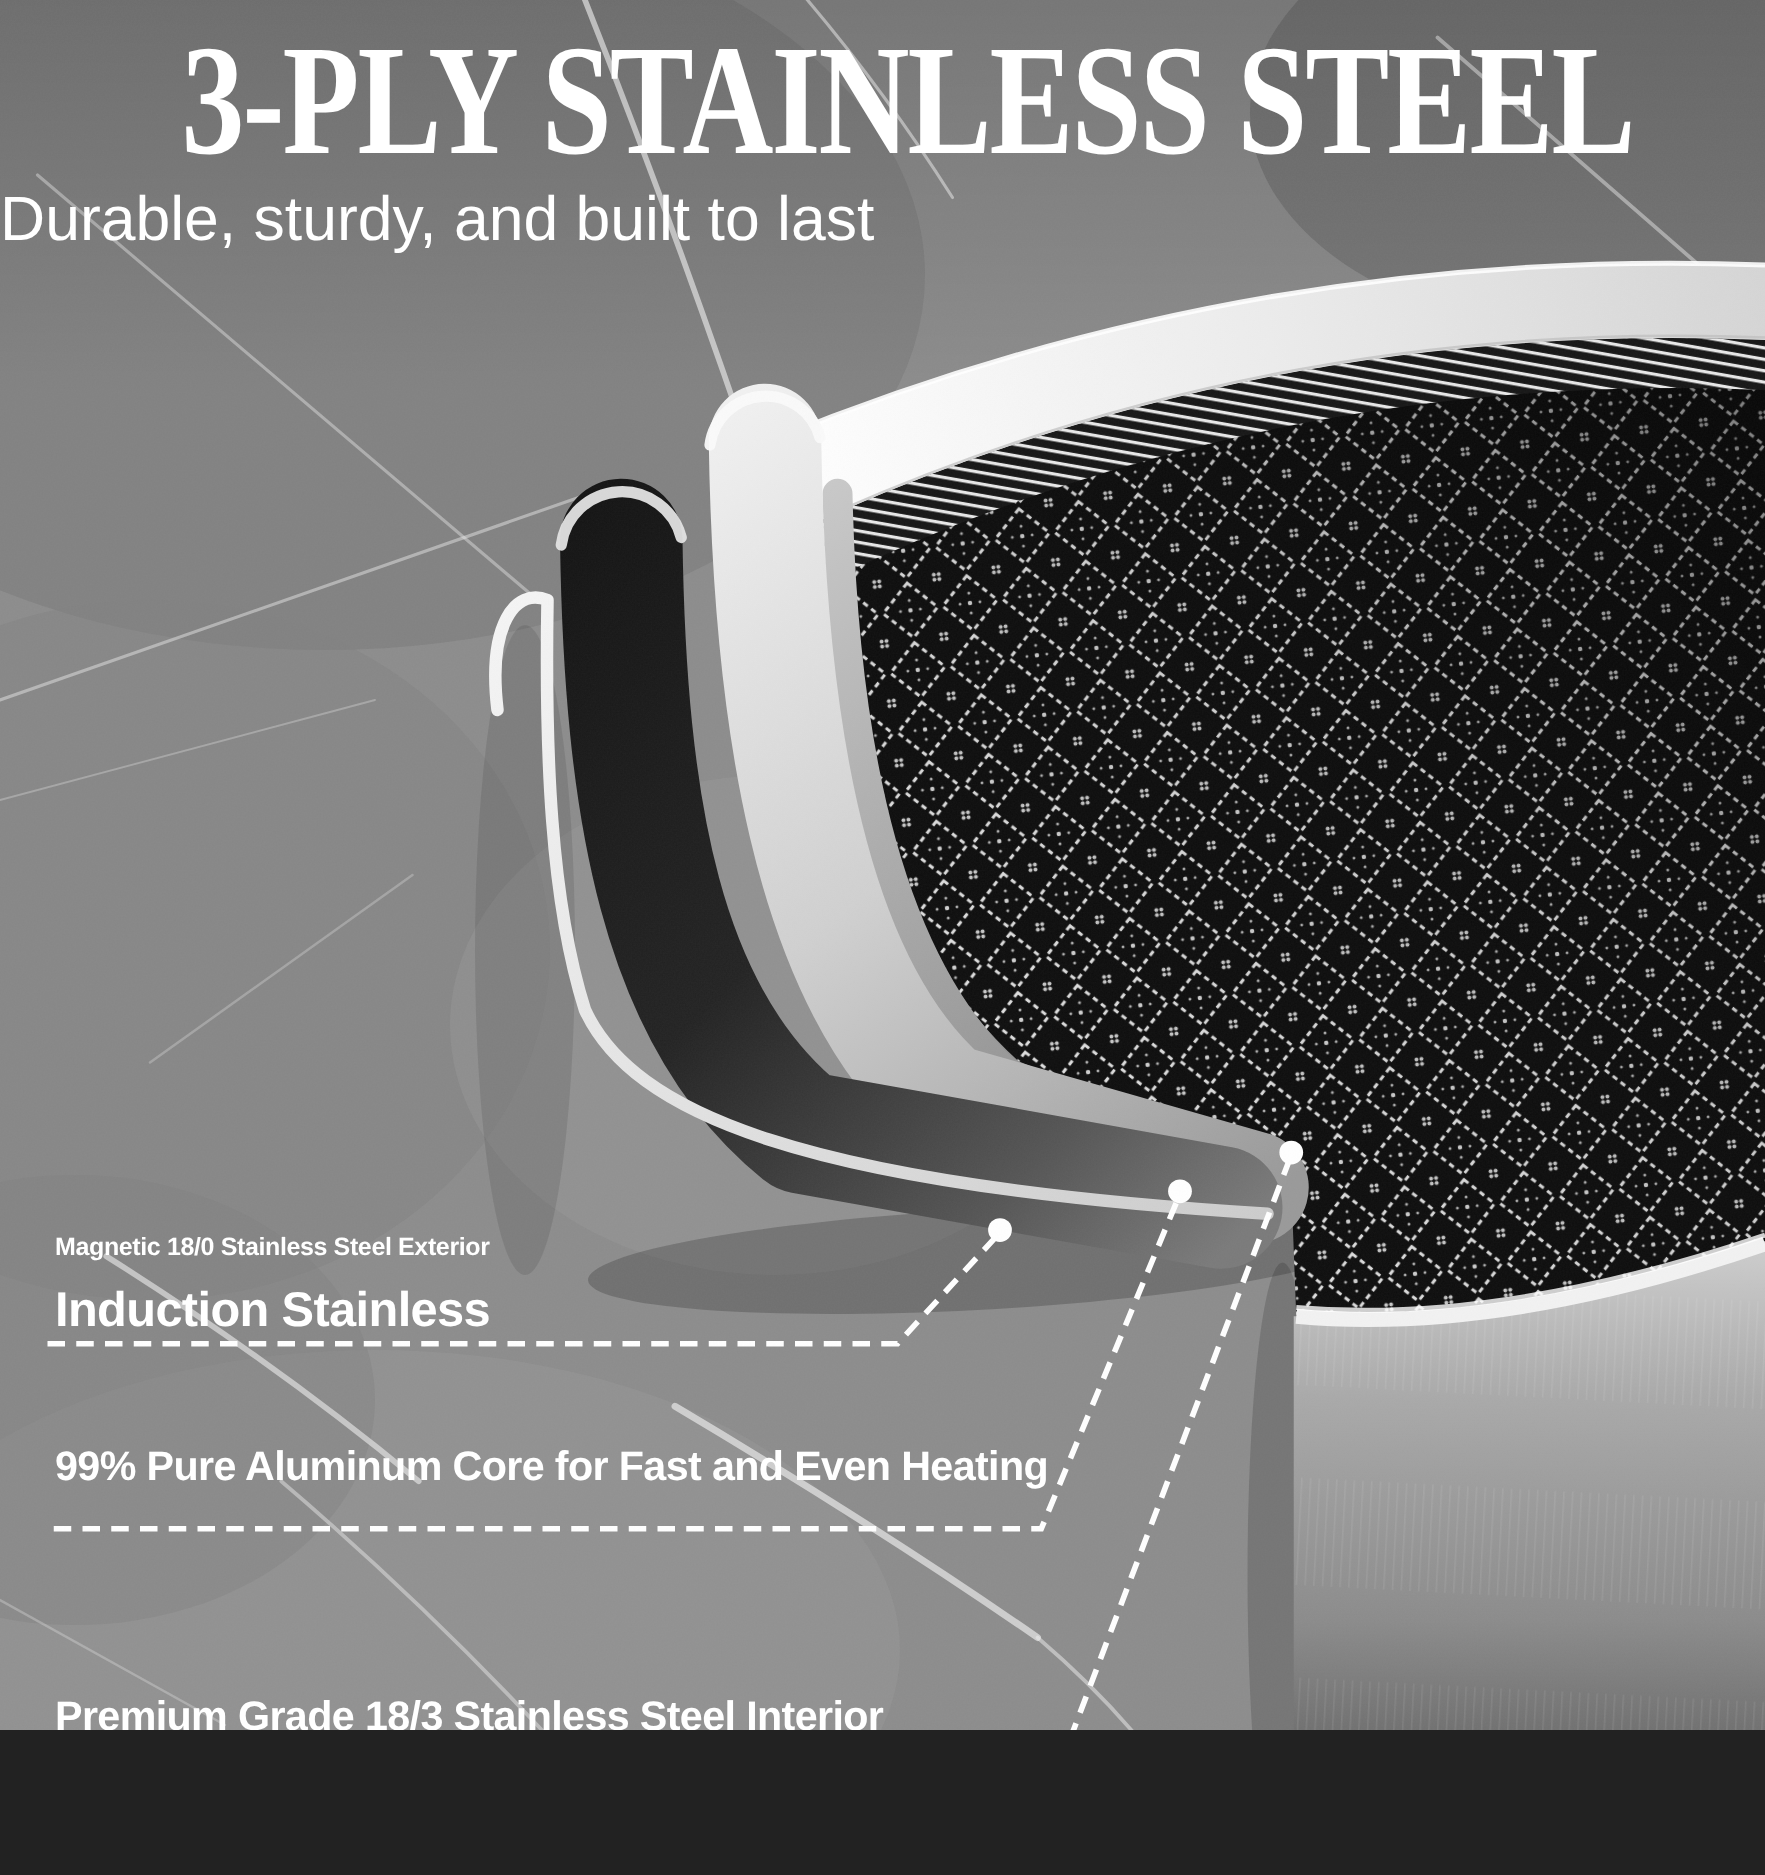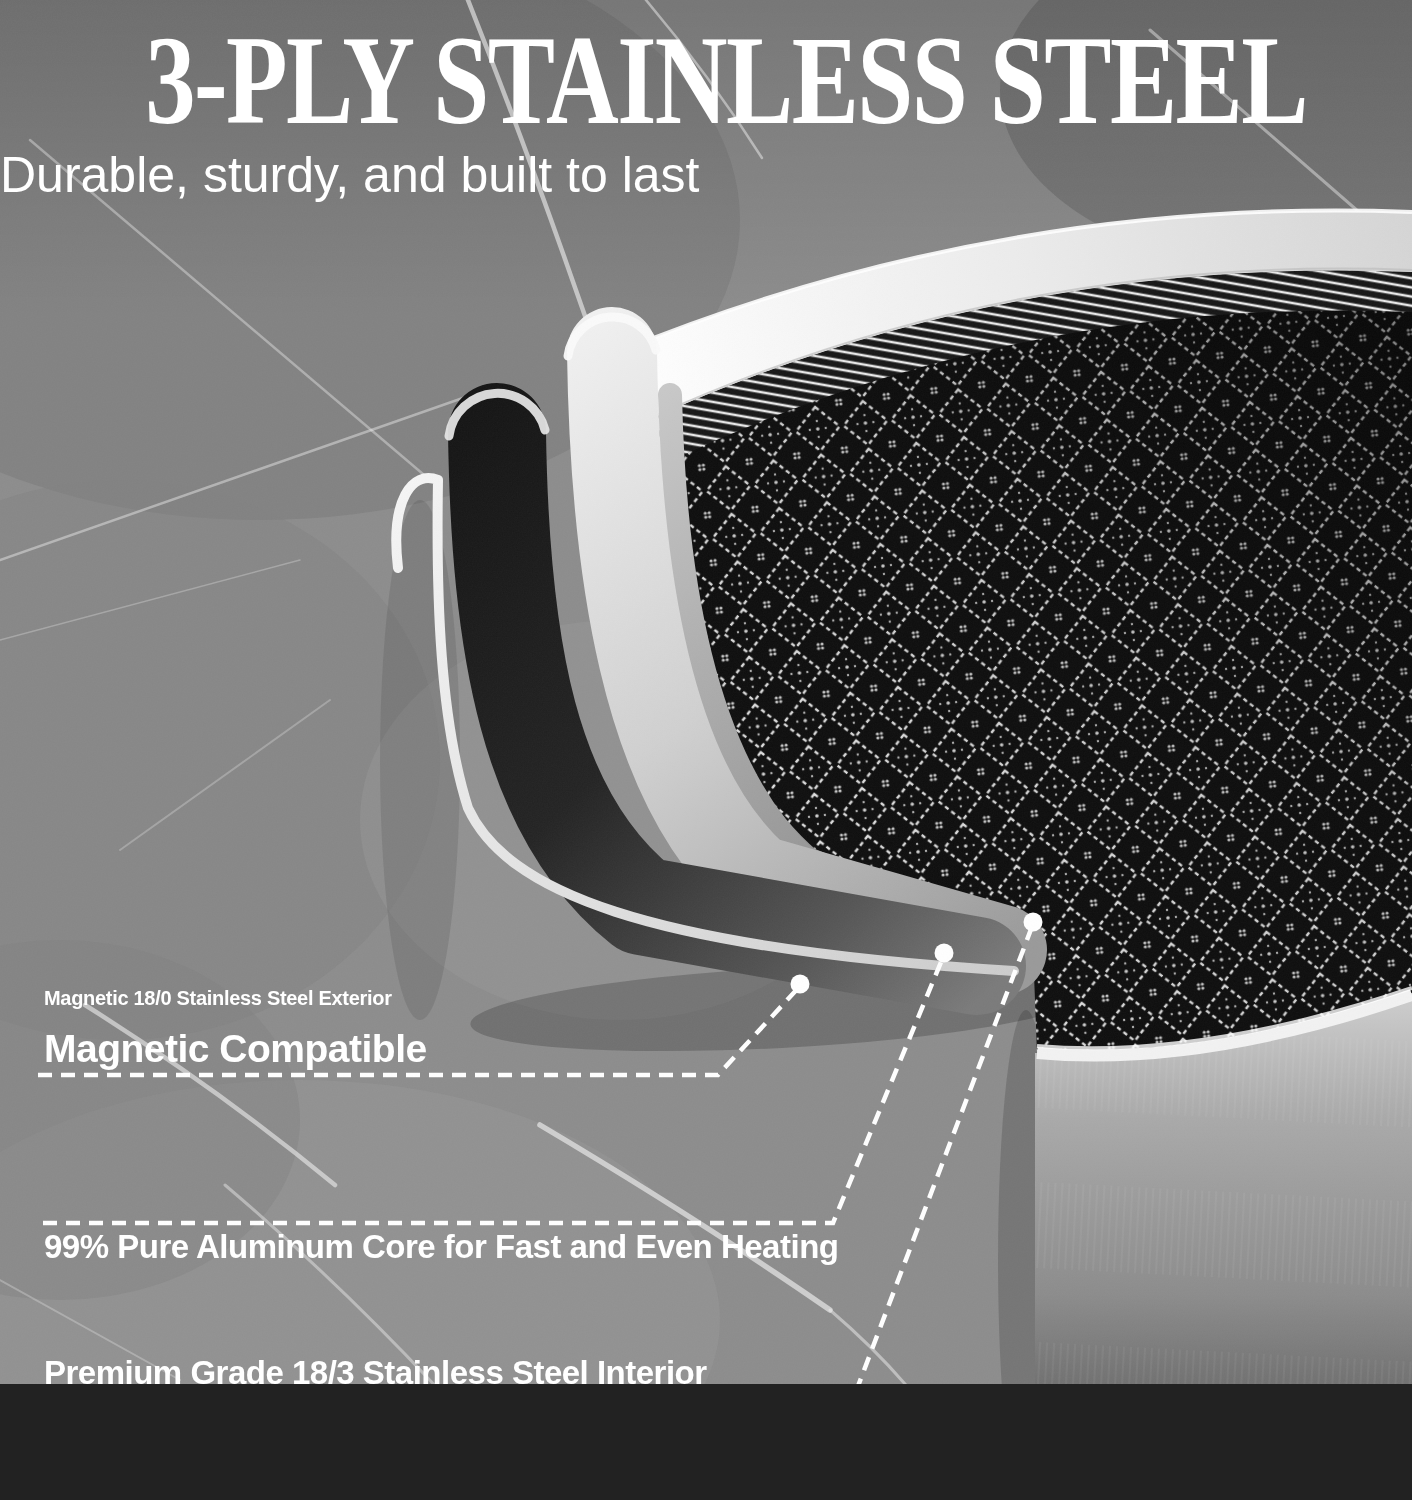--- a/index.html
+++ b/index.html
@@ -17,21 +17,21 @@
     font-family:"Liberation Serif",serif;
     font-weight:700;font-size:126px;letter-spacing:-2px;
   }
   .title .squeeze{display:inline-block;transform:scaleX(.80);transform-origin:50% 50%;}
   .subtitle{
     top:150px;left:0;right:0;text-align:left;
     font-weight:400;font-size:50px;letter-spacing:0;
   }
   .callout-1a{top:988px;left:44px;font-weight:700;font-size:20px;letter-spacing:-.3px;}
   .callout-1b{top:1029px;left:44px;font-weight:700;font-size:39px;letter-spacing:-.5px;}
-  .callout-2{top:1230px;left:44px;font-weight:700;font-size:33px;letter-spacing:-.5px;text-align:center;}
+  .callout-2{top:1156px;left:44px;font-weight:700;font-size:33px;letter-spacing:-.5px;text-align:center;}
   .callout-3{top:1356px;left:44px;font-weight:700;font-size:33px;letter-spacing:-.5px;}
 </style>
 </head>
 <body>
 
 <div class="stage">
 
   <svg class="scene" width="1412" height="1500" viewBox="0 0 1412 1500" xmlns="http://www.w3.org/2000/svg">
     <defs>
       <linearGradient id="gradRim" gradientUnits="userSpaceOnUse" x1="620" y1="330" x2="1412" y2="230">
@@ -172,17 +172,17 @@
 
     <rect x="0" y="0" width="1412" height="1500" filter="url(#grain)" opacity=".5"></rect>
   </svg>
 
   <div class="txt title">
     <span class="squeeze">3-PLY STAINLESS STEEL</span>
   </div>
   <div class="txt subtitle">Durable, sturdy, and built to last</div>
 
   <div class="txt callout-1a">Magnetic 18/0 Stainless Steel Exterior</div>
-  <div class="txt callout-1b">Magnetic Compatible</div>
+  <div class="txt callout-1b">Induction Stainless</div>
   <div class="txt callout-2">99% Pure Aluminum Core for Fast and Even Heating</div>
   <div class="txt callout-3">Premium Grade 18/3 Stainless Steel Interior</div>
 
 </div>
 
 </body></html>

